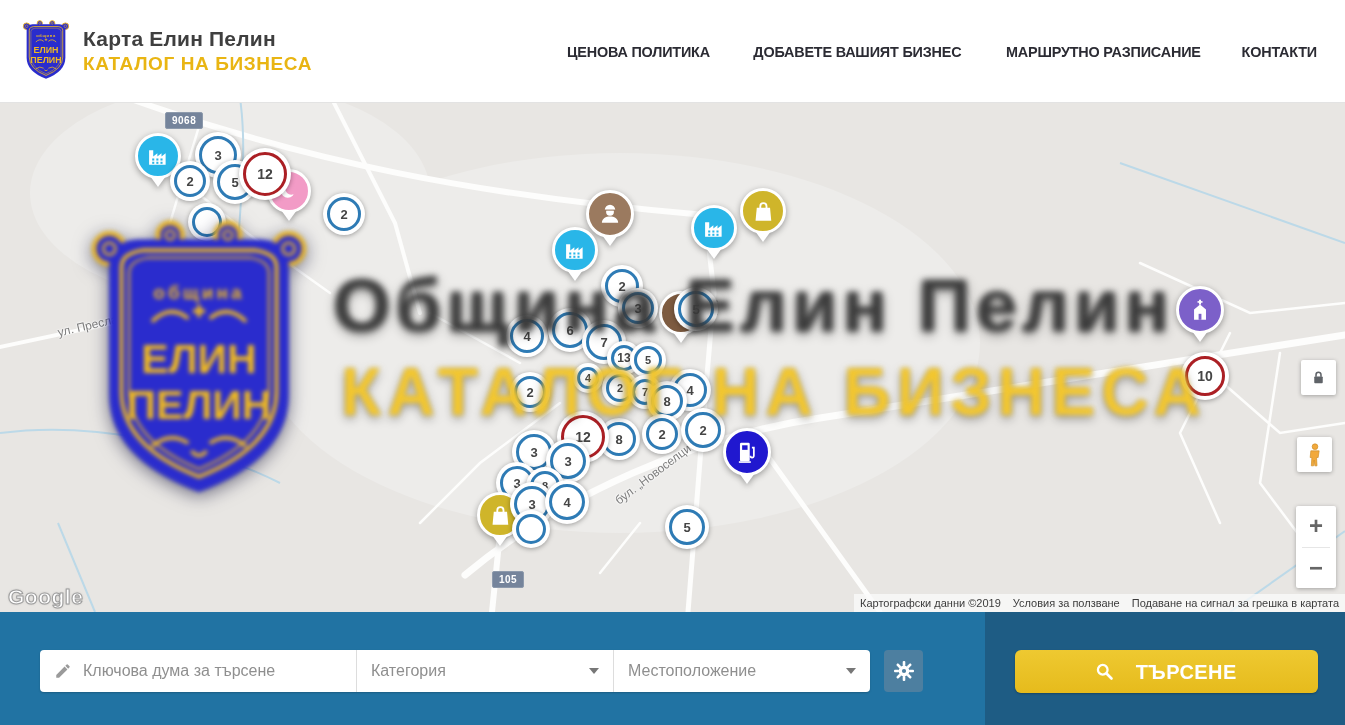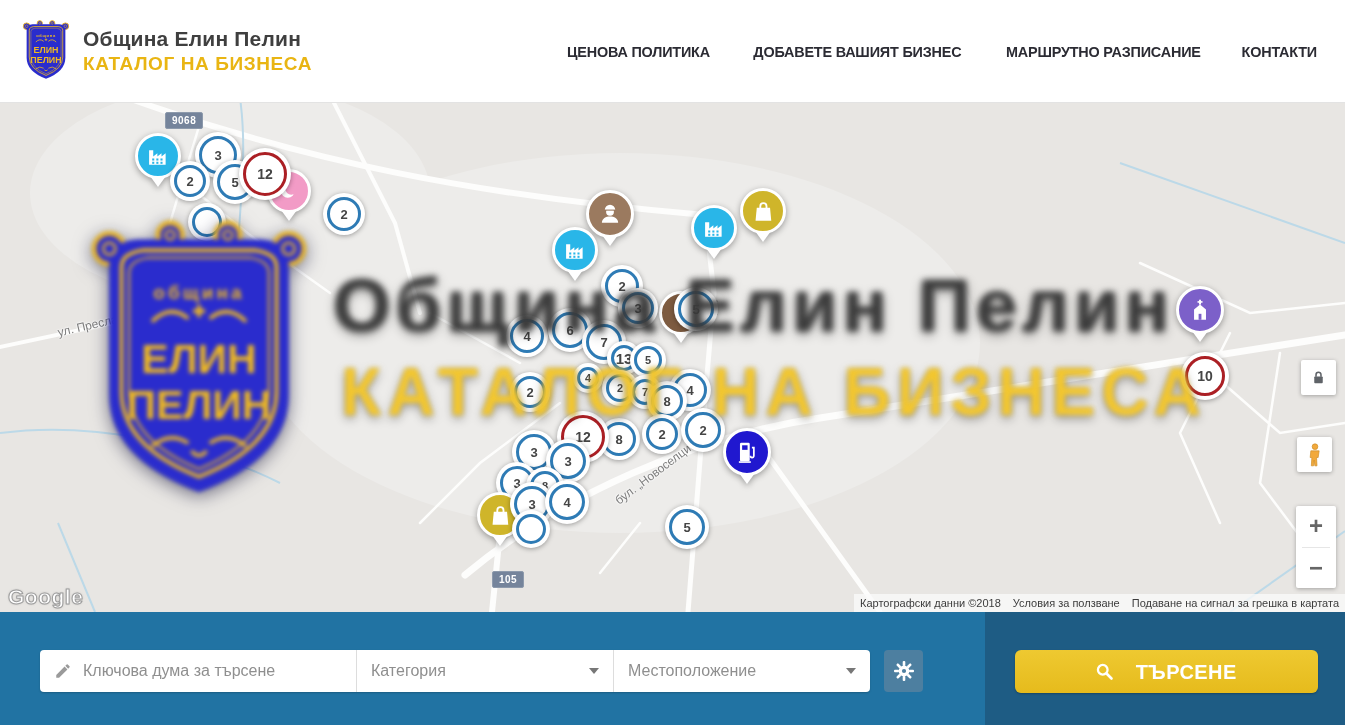--- a/index.html
+++ b/index.html
@@ -117,21 +117,21 @@
     <g stroke="#edb822" fill="none" stroke-width="2.4">
       <path d="M44 70 Q56 58 68 68 M106 70 Q94 58 82 68 M71 63 h8 M75 59 v8"></path>
     </g>
     <text x="75" y="104" text-anchor="middle" fill="#edb822" font-size="27" font-weight="bold" font-family="Liberation Sans, sans-serif">ЕЛИН</text>
     <text x="75" y="134" text-anchor="middle" fill="#edb822" font-size="27" font-weight="bold" font-family="Liberation Sans, sans-serif">ПЕЛИН</text>
     <g stroke="#edb822" fill="none" stroke-width="2.4">
       <path d="M44 152 Q56 142 68 150 M106 152 Q94 142 82 150 M70 155 Q75 161 80 155"></path>
     </g>
   </svg></span>
       <span class="logo-text">
-        <div class="t1">Община Елин Пелин</div>
+        <div class="t1">Карта Елин Пелин</div>
         <div class="t2">КАТАЛОГ НА БИЗНЕСА</div>
       </span>
     </div>
     <div class="nav" id="mainNav">
         <div class="nav-item">ЦЕНОВА ПОЛИТИКА</div>
         <div class="nav-item">ДОБАВЕТЕ ВАШИЯТ БИЗНЕС</div>
         <div class="nav-item">МАРШРУТНО РАЗПИСАНИЕ</div>
         <div class="nav-item">КОНТАКТИ</div>
       </div>
   </div>
@@ -279,21 +279,21 @@
         <div class="cluster" style="left: 506px; top: 212px; width: 42px; height: 42px;">
           <div class="ring" style="border: 3px solid rgb(46, 123, 181); font-size: 13px;">4</div>
         </div>
         <div class="cluster" style="left: 548px; top: 205px; width: 44px; height: 44px;">
           <div class="ring" style="border: 3px solid rgb(46, 123, 181); font-size: 13px;">6</div>
         </div>
         <div class="cluster" style="left: 582px; top: 217px; width: 44px; height: 44px;">
           <div class="ring" style="border: 3px solid rgb(46, 123, 181); font-size: 13px;">7</div>
         </div>
         <div class="cluster" style="left: 607px; top: 238px; width: 34px; height: 34px;">
-          <div class="ring" style="border: 3px solid rgb(46, 123, 181); font-size: 15px;">13</div>
+          <div class="ring" style="border: 3px solid rgb(46, 123, 181); font-size: 12px;">13</div>
         </div>
         <div class="cluster" style="left: 630px; top: 239px; width: 36px; height: 36px;">
           <div class="ring" style="border: 3px solid rgb(46, 123, 181); font-size: 11px;">5</div>
         </div>
         <div class="cluster" style="left: 573px; top: 260px; width: 30px; height: 30px;">
           <div class="ring" style="border: 3px solid rgb(46, 123, 181); font-size: 11px;">4</div>
         </div>
         <div class="cluster" style="left: 510px; top: 269px; width: 40px; height: 40px;">
           <div class="ring" style="border: 3px solid rgb(46, 123, 181); font-size: 13px;">2</div>
         </div>
@@ -409,21 +409,21 @@
     <text x="75" y="134" text-anchor="middle" fill="#edb822" font-size="27" font-weight="bold" font-family="Liberation Sans, sans-serif">ПЕЛИН</text>
     <g stroke="#edb822" fill="none" stroke-width="2.4">
       <path d="M44 152 Q56 142 68 150 M106 152 Q94 142 82 150 M70 155 Q75 161 80 155"></path>
     </g>
   </svg></div>
     <div class="wm-line1">Община Елин Пелин</div>
     <div class="wm-line2">КАТАЛОГ НА БИЗНЕСА</div>
 
     <div class="google-logo">Google</div>
     <div class="attribution" id="attribution">
-        <span>Картографски данни ©2018</span>
+        <span>Картографски данни ©2019</span>
         <span>Условия за ползване</span>
         <span>Подаване на сигнал за грешка в картата</span>
       </div>
 
     <div class="ctrl-btn ctrl-lock">
       <svg width="17" height="17" viewBox="0 0 24 24">
         <path d="M8.5 11V8a3.5 3.5 0 017 0v3" fill="none" stroke="#5f6368" stroke-width="2.2"></path>
         <rect x="6" y="10.5" width="12" height="9.5" rx="1.2" fill="#5f6368"></rect>
       </svg>
     </div>

